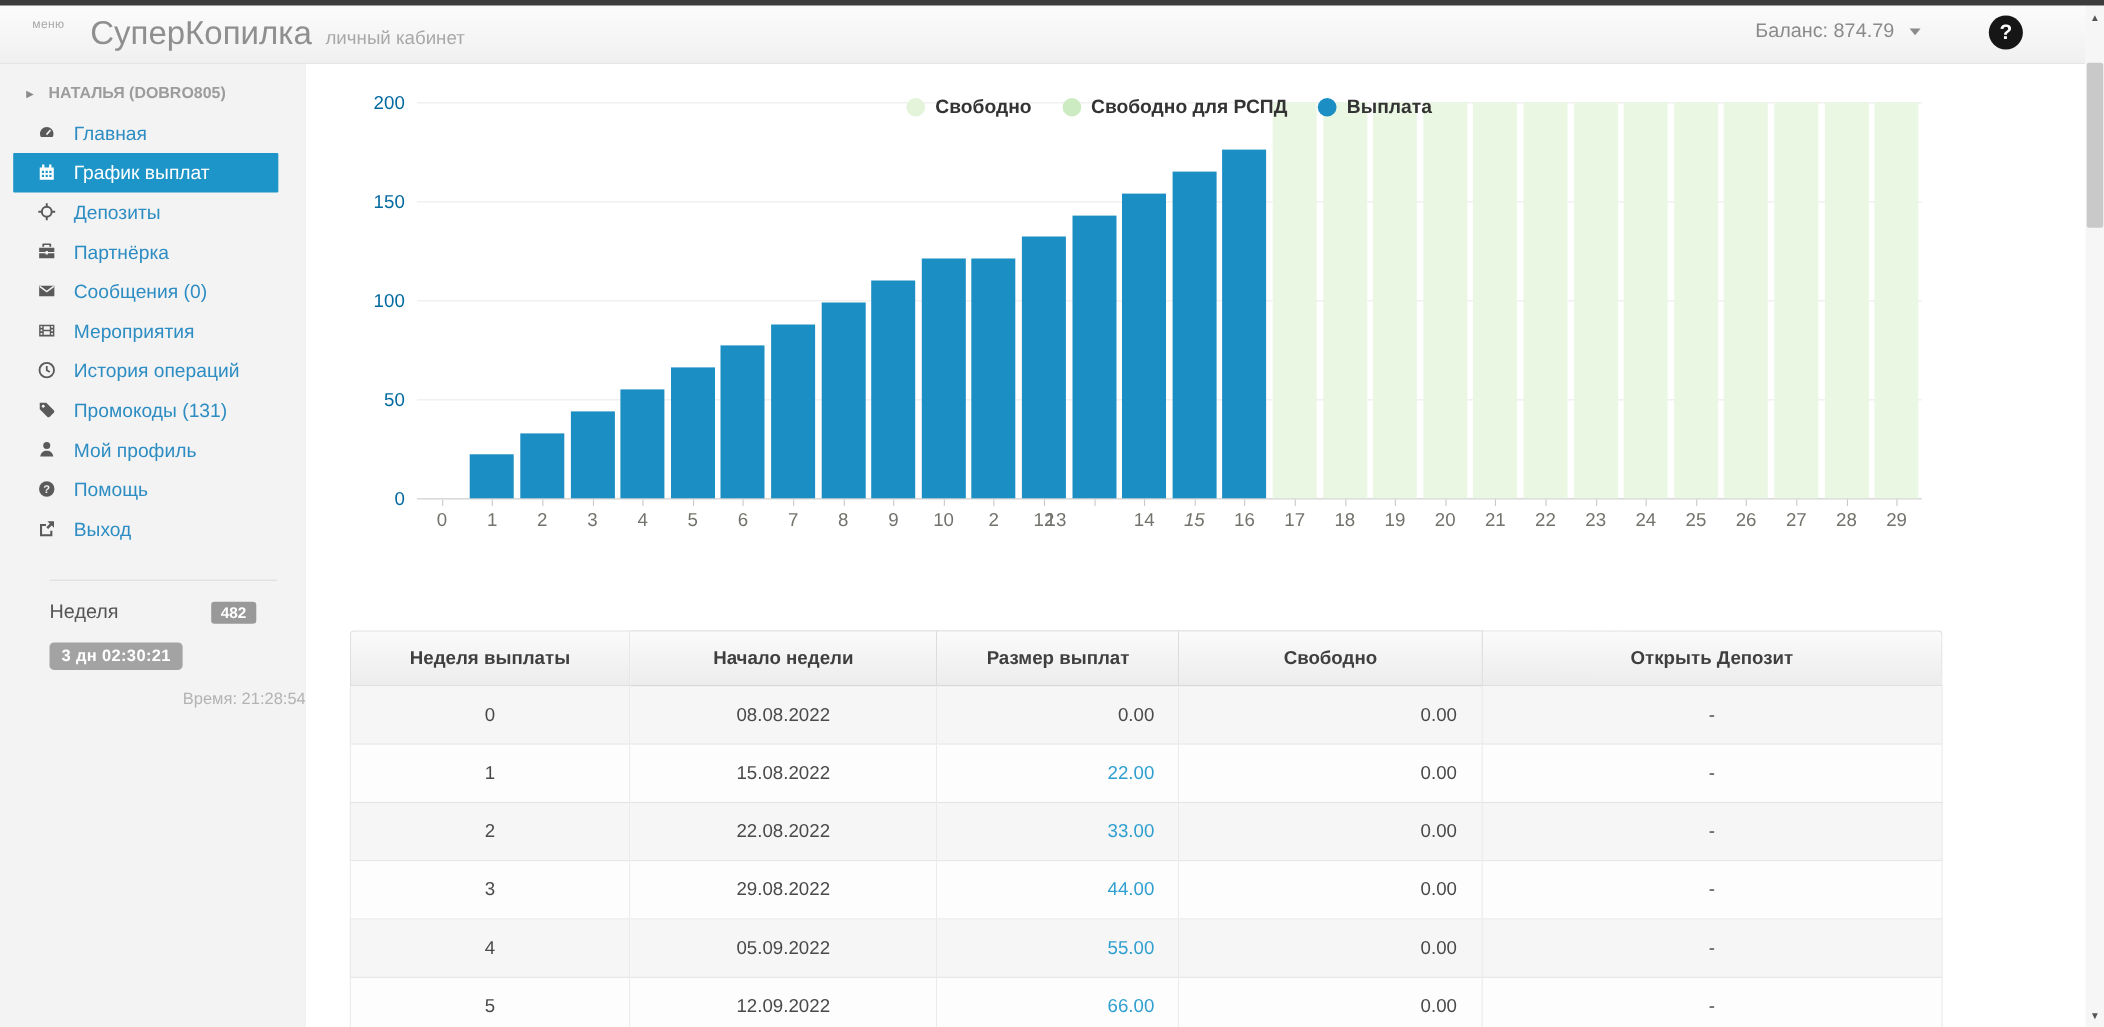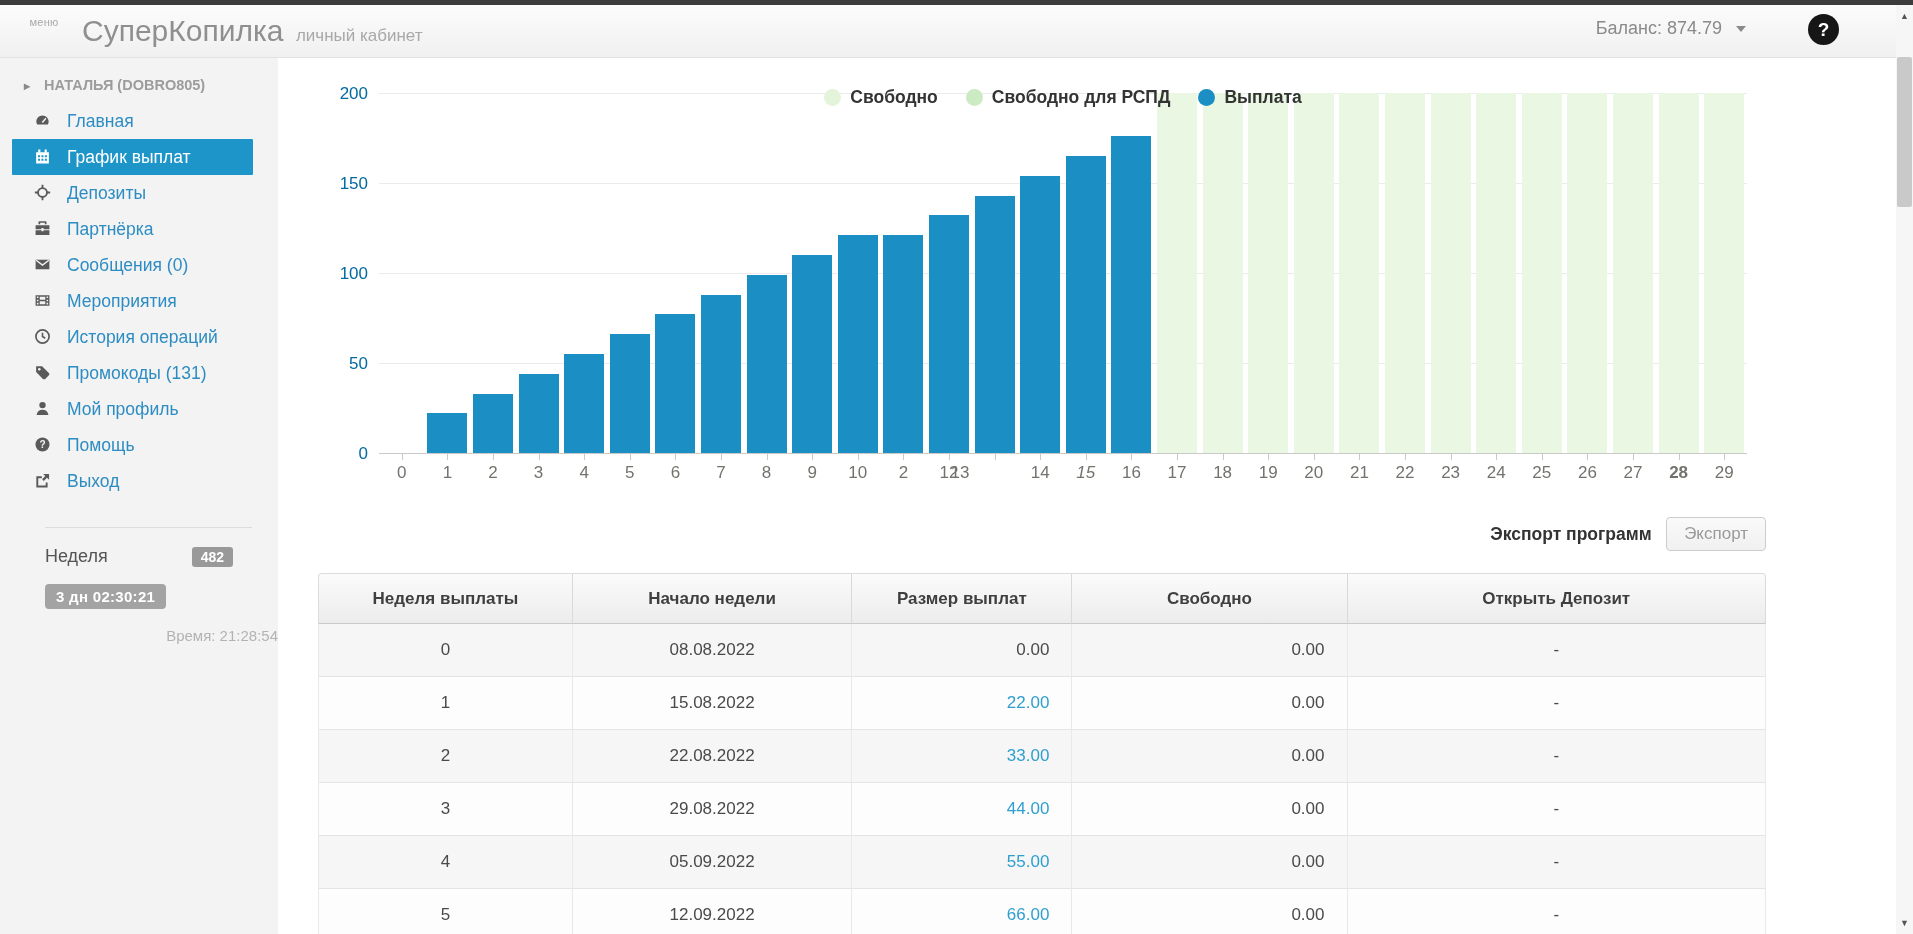--- a/index.html
+++ b/index.html
@@ -276,29 +276,25 @@
         <div class="x-label" style="left: 1154.6px;">23</div>
         <div class="x-tick" style="left: 1218.2px;"></div>
         <div class="x-label" style="left: 1200.2px;">24</div>
         <div class="x-tick" style="left: 1263.8px;"></div>
         <div class="x-label" style="left: 1245.8px;">25</div>
         <div class="x-tick" style="left: 1309.4px;"></div>
         <div class="x-label" style="left: 1291.4px;">26</div>
         <div class="x-tick" style="left: 1355px;"></div>
         <div class="x-label" style="left: 1337px;">27</div>
         <div class="x-tick" style="left: 1400.6px;"></div>
-        <div class="x-label" style="left: 1382.6px; font-weight: bold;">28</div>
+        <div class="x-label" style="left: 1382.6px;">28</div>
         <div class="x-tick" style="left: 1446.2px;"></div>
         <div class="x-label" style="left: 1428.2px;">29</div>
       </div>
 
-    <div class="export-row">
-      <span class="export-label">Экспорт программ</span>
-      <button class="export-btn">Экспорт</button>
-    </div>
 
     <table class="pay-table">
       <colgroup id="cols">
           <col style="width: 17.6%;">
           <col style="width: 19.3%;">
           <col style="width: 15.2%;">
           <col style="width: 19%;">
           <col style="width: 28.9%;">
         </colgroup>
       <thead>

